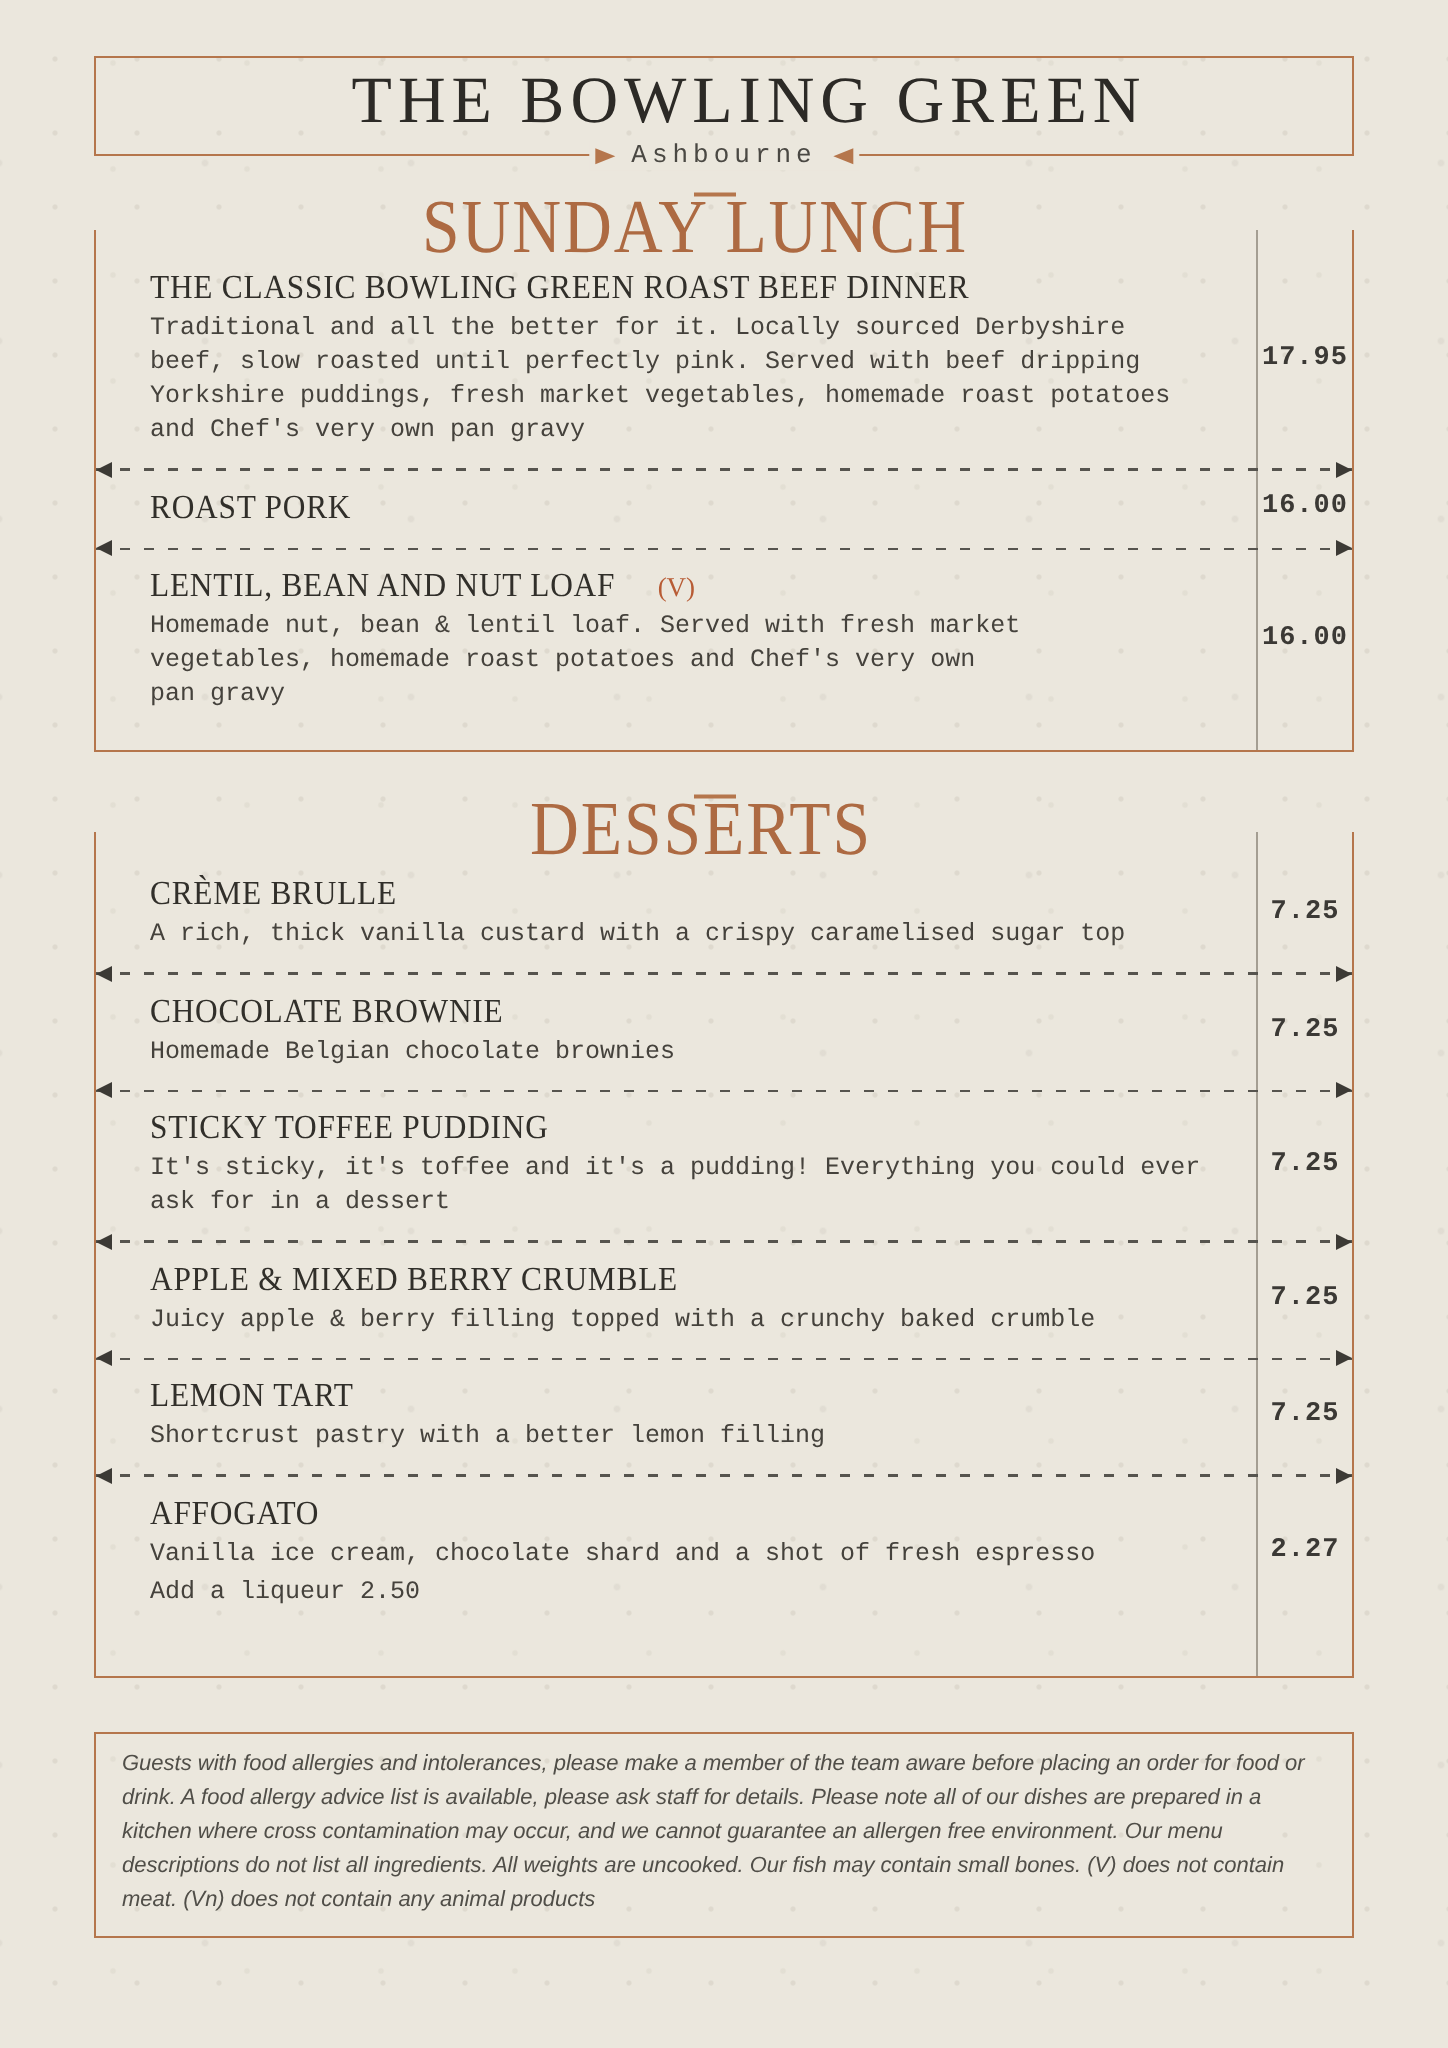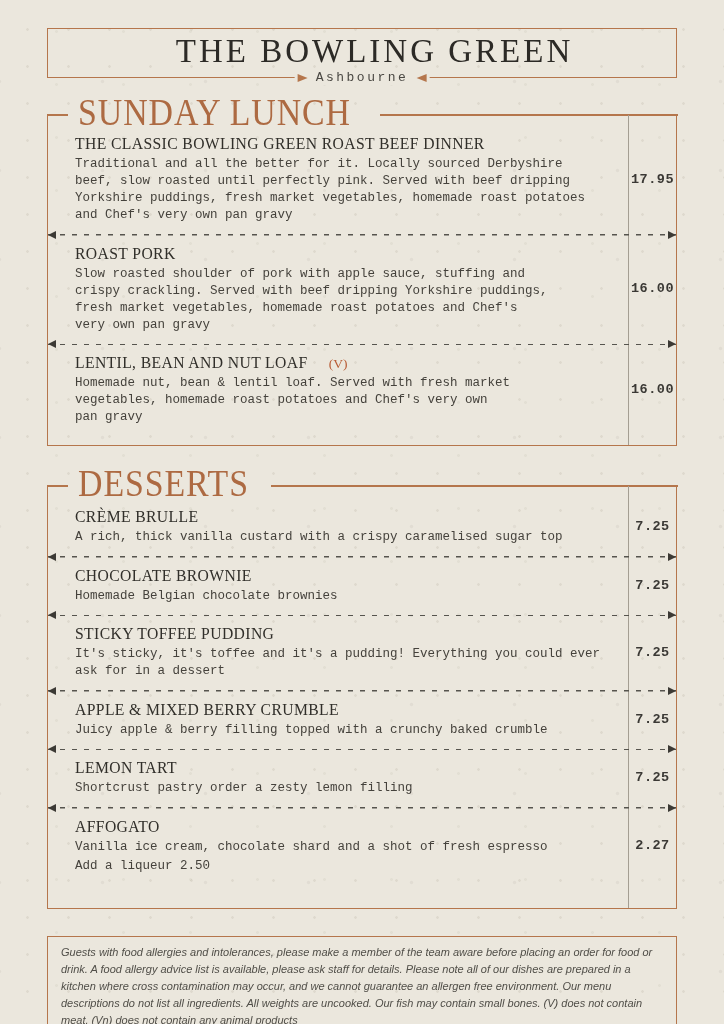--- a/index.html
+++ b/index.html
@@ -50,20 +50,21 @@
     position:relative; margin-top:37px;
     border-left:1.5px solid var(--accent);
     border-right:1.5px solid var(--accent);
     border-bottom:1.5px solid var(--accent);
   }
   .section + .section{margin-top:40px;}
   .section-head{
     position:absolute; top:0; left:-1.5px; right:-1.5px;
     display:flex; align-items:center; transform:translateY(-50%);
     pointer-events:none;
+    flex-direction:column;
   }
   .head-seg{width:21px; height:1.5px; background:var(--accent); margin-right:10px; flex:0 0 auto;}
   .section-heading{
     margin:0 12px 0 0; position:relative; top:-3px;
     font-family:"Liberation Serif", serif; font-weight:400; line-height:1;
     font-size:36px; letter-spacing:1px; color:var(--heading);
     transform:scale(.94,1.06); transform-origin:left center; white-space:nowrap;
   }
   .head-line{flex:1; height:1.5px; background:var(--accent);}
   .section-body{position:relative; padding:12px 0 10px;}
@@ -143,24 +144,20 @@
 and Chef's very own pan gravy</div>
             </div>
             <div class="item-price">17.95</div>
           </div>
           <div class="divider"></div>
           <div class="menu-item">
             <div class="item-main">
               <div class="item-name-row">
                 <span class="item-name">ROAST PORK</span>
               </div>
-              <div class="item-desc">Slow roasted shoulder of pork with apple sauce, stuffing and
-crispy crackling. Served with beef dripping Yorkshire puddings,
-fresh market vegetables, homemade roast potatoes and Chef's
-very own pan gravy</div>
             </div>
             <div class="item-price">16.00</div>
           </div>
           <div class="divider"></div>
           <div class="menu-item">
             <div class="item-main">
               <div class="item-name-row">
                 <span class="item-name">LENTIL, BEAN AND NUT LOAF</span>
                 <span class="item-tag">(V)</span>
               </div>
@@ -219,21 +216,21 @@
               <div class="item-desc">Juicy apple &amp; berry filling topped with a crunchy baked crumble</div>
             </div>
             <div class="item-price">7.25</div>
           </div>
           <div class="divider"></div>
           <div class="menu-item">
             <div class="item-main">
               <div class="item-name-row">
                 <span class="item-name">LEMON TART</span>
               </div>
-              <div class="item-desc">Shortcrust pastry order a zesty lemon filling</div>
+              <div class="item-desc">Shortcrust pastry with a better lemon filling</div>
             </div>
             <div class="item-price">7.25</div>
           </div>
           <div class="divider"></div>
           <div class="menu-item">
             <div class="item-main">
               <div class="item-name-row">
                 <span class="item-name">AFFOGATO</span>
               </div>
               <div class="item-desc">Vanilla ice cream, chocolate shard and a shot of fresh espresso</div>

